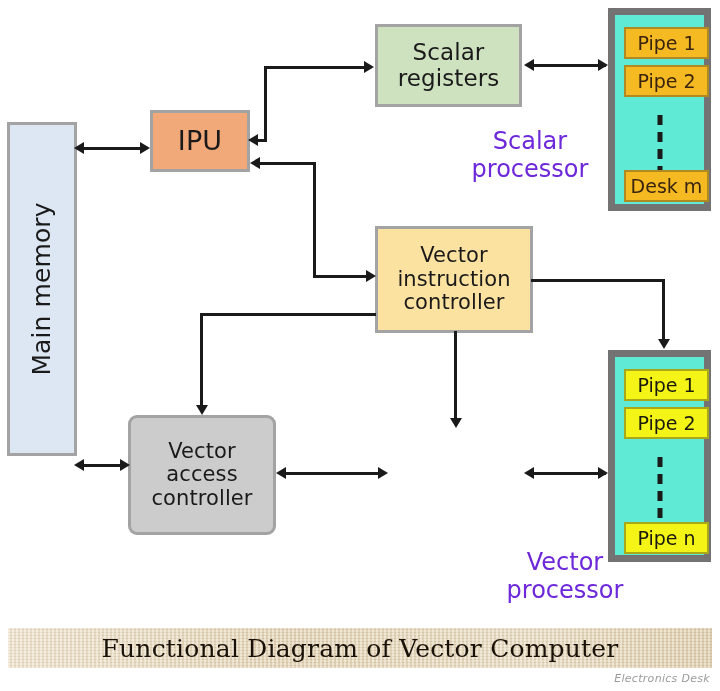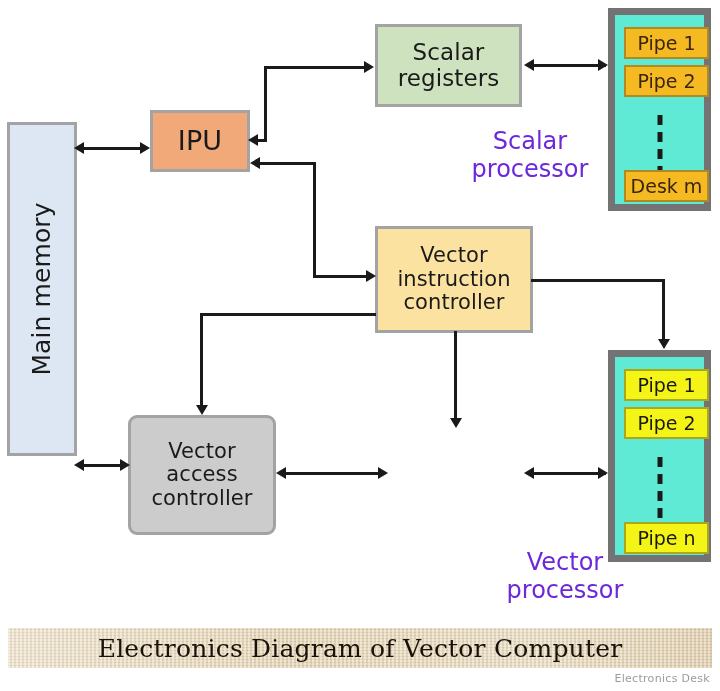--- a/index.html
+++ b/index.html
@@ -146,20 +146,21 @@
     color: #1a1208;
     letter-spacing: 0.2px;
     white-space: nowrap;
   }
   #watermark {
     position: absolute;
     right: 10px; top: 672px;
     font-size: 11px;
     color: #9b9b9b;
     letter-spacing: 0.3px;
+    font-style: italic;
   }
 
   
   .hline, .vline {
     position: absolute;
     background: #1a1a1a;
   }
   .hline { height: 3px; }
   .vline { width: 3px; }
 
@@ -264,17 +265,17 @@
 
   <div class="hline" style="left:284px; top:472px; width:96px;"></div>
   <div class="arrow left" style="left:276px; top:467px;"></div>
   <div class="arrow right" style="left:378px; top:467px;"></div>
 
   <div class="hline" style="left:531px; top:472px; width:75px;"></div>
   <div class="arrow left" style="left:524px; top:467px;"></div>
   <div class="arrow right" style="left:598px; top:467px;"></div>
 
   <div id="caption-band">
-    <span id="caption-text">Electronics Diagram of Vector Computer</span>
+    <span id="caption-text">Functional Diagram of Vector Computer</span>
   </div>
   <div id="watermark">Electronics Desk</div>
 
 </div>
 
 </body></html>

